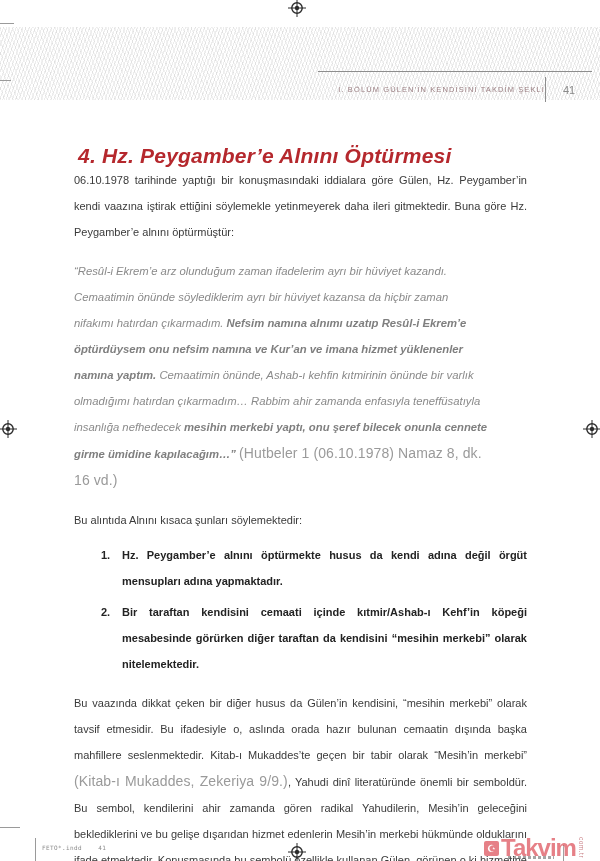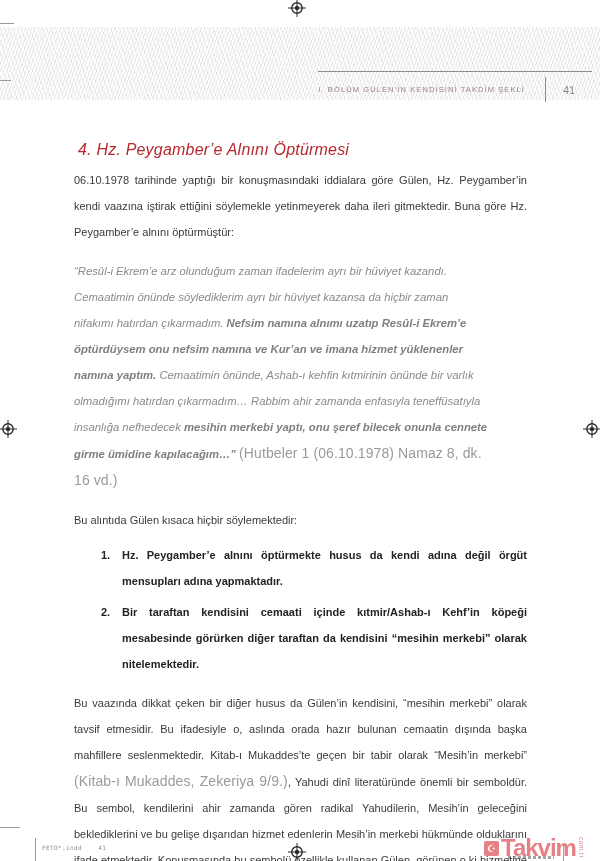--- a/index.html
+++ b/index.html
@@ -11,27 +11,27 @@
   
   .band{
     position:absolute;left:0;top:27px;width:600px;height:73px;
     background-image:
       repeating-linear-gradient(110deg, rgba(120,120,120,.14) 0 1px, transparent 1px 3px),
       repeating-linear-gradient(70deg,  rgba(120,120,120,.10) 0 1px, transparent 1px 4px);
   }
   
   .header-rule{position:absolute;left:318px;top:71px;width:274px;height:1px;background:#8d8d8d;}
   .header-row{position:absolute;top:77px;left:318px;width:274px;display:flex;align-items:center;}
-  .chapter{flex:1;text-align:right;font-size:7.5px;letter-spacing:1.1px;color:#9c8084;padding-right:20px;white-space:nowrap;}
+  .chapter{flex:1;text-align:right;font-size:7.5px;letter-spacing:1.1px;color:#9c8084;padding-right:0;white-space:nowrap;}
   .vsep{width:1px;height:25px;background:#8d8d8d;flex:none;}
   .pagenum{width:46px;text-align:center;font-size:11px;color:#8a8a8a;flex:none;}
   
   .title{
     position:absolute;left:78px;top:130px;width:470px;
-    font-size:16px;font-weight:normal;font-style:italic;color:#b5282d;letter-spacing:.2px;
+    font-size:21px;font-weight:bold;font-style:italic;color:#b5282d;letter-spacing:.2px;
   }
   
   .content{
     position:absolute;left:74px;top:167px;width:453px;
     font-size:11px;line-height:26px;text-align:justify;color:#3a3a3a;
   }
   .content p{margin:0 0 13px 0;}
   .quote{
     margin:2px 0 10px 20px;width:415px;
     color:#8a8a8a;font-style:italic;font-size:11.3px;text-align:left;
@@ -83,21 +83,21 @@
 </div>
 
 <h1 class="title">4. Hz. Peygamber’e Alnını Öptürmesi</h1>
 
 <div class="content">
 
   <p>06.10.1978 tarihinde yaptığı bir konuşmasındaki iddialara göre Gülen, Hz. Peygamber’in kendi vaazına iştirak ettiğini söylemekle yetinmeyerek daha ileri gitmektedir. Buna göre Hz. Peygamber’e alnını öptürmüştür:</p>
 
   <p class="quote"><span>“Resûl-i Ekrem’e arz olunduğum zaman ifadelerim ayrı bir hüviyet kazandı. Cemaatimin önünde söylediklerim ayrı bir hüviyet kazansa da hiçbir zaman nifakımı hatırdan çıkarmadım. </span><span class="b">Nefsim namına alnımı uzatıp Resûl-i Ekrem’e öptürdüysem onu nefsim namına ve Kur’an ve imana hizmet yüklenenler namına yaptım. </span><span>Cemaatimin önünde, Ashab-ı kehfin kıtmirinin önünde bir varlık olmadığımı hatırdan çıkarmadım… Rabbim ahir zamanda enfasıyla teneffüsatıyla insanlığa nefhedecek </span><span class="b">mesihin merkebi yaptı, onu şeref bilecek onunla cennete girme ümidine kapılacağım…” </span><span class="cite">(Hutbeler 1 (06.10.1978) Namaz 8, dk. 16 vd.)</span></p>
 
-  <p class="list-intro">Bu alıntıda Gülen kısaca hiçbir söylemektedir:</p>
+  <p class="list-intro">Bu alıntıda Alnını kısaca şunları söylemektedir:</p>
 
   <div class="olist">
     <div class="li">
       <span class="num">1.</span>
       <span class="li-text">Hz. Peygamber’e alnını öptürmekte husus da kendi adına değil örgüt mensupları adına yapmaktadır.</span>
     </div>
     <div class="li">
       <span class="num">2.</span>
       <span class="li-text">Bir taraftan kendisini cemaati içinde kıtmir/Ashab-ı Kehf’in köpeği mesabesinde görürken diğer taraftan da kendisini “mesihin merkebi” olarak nitelemektedir.</span>
     </div>

